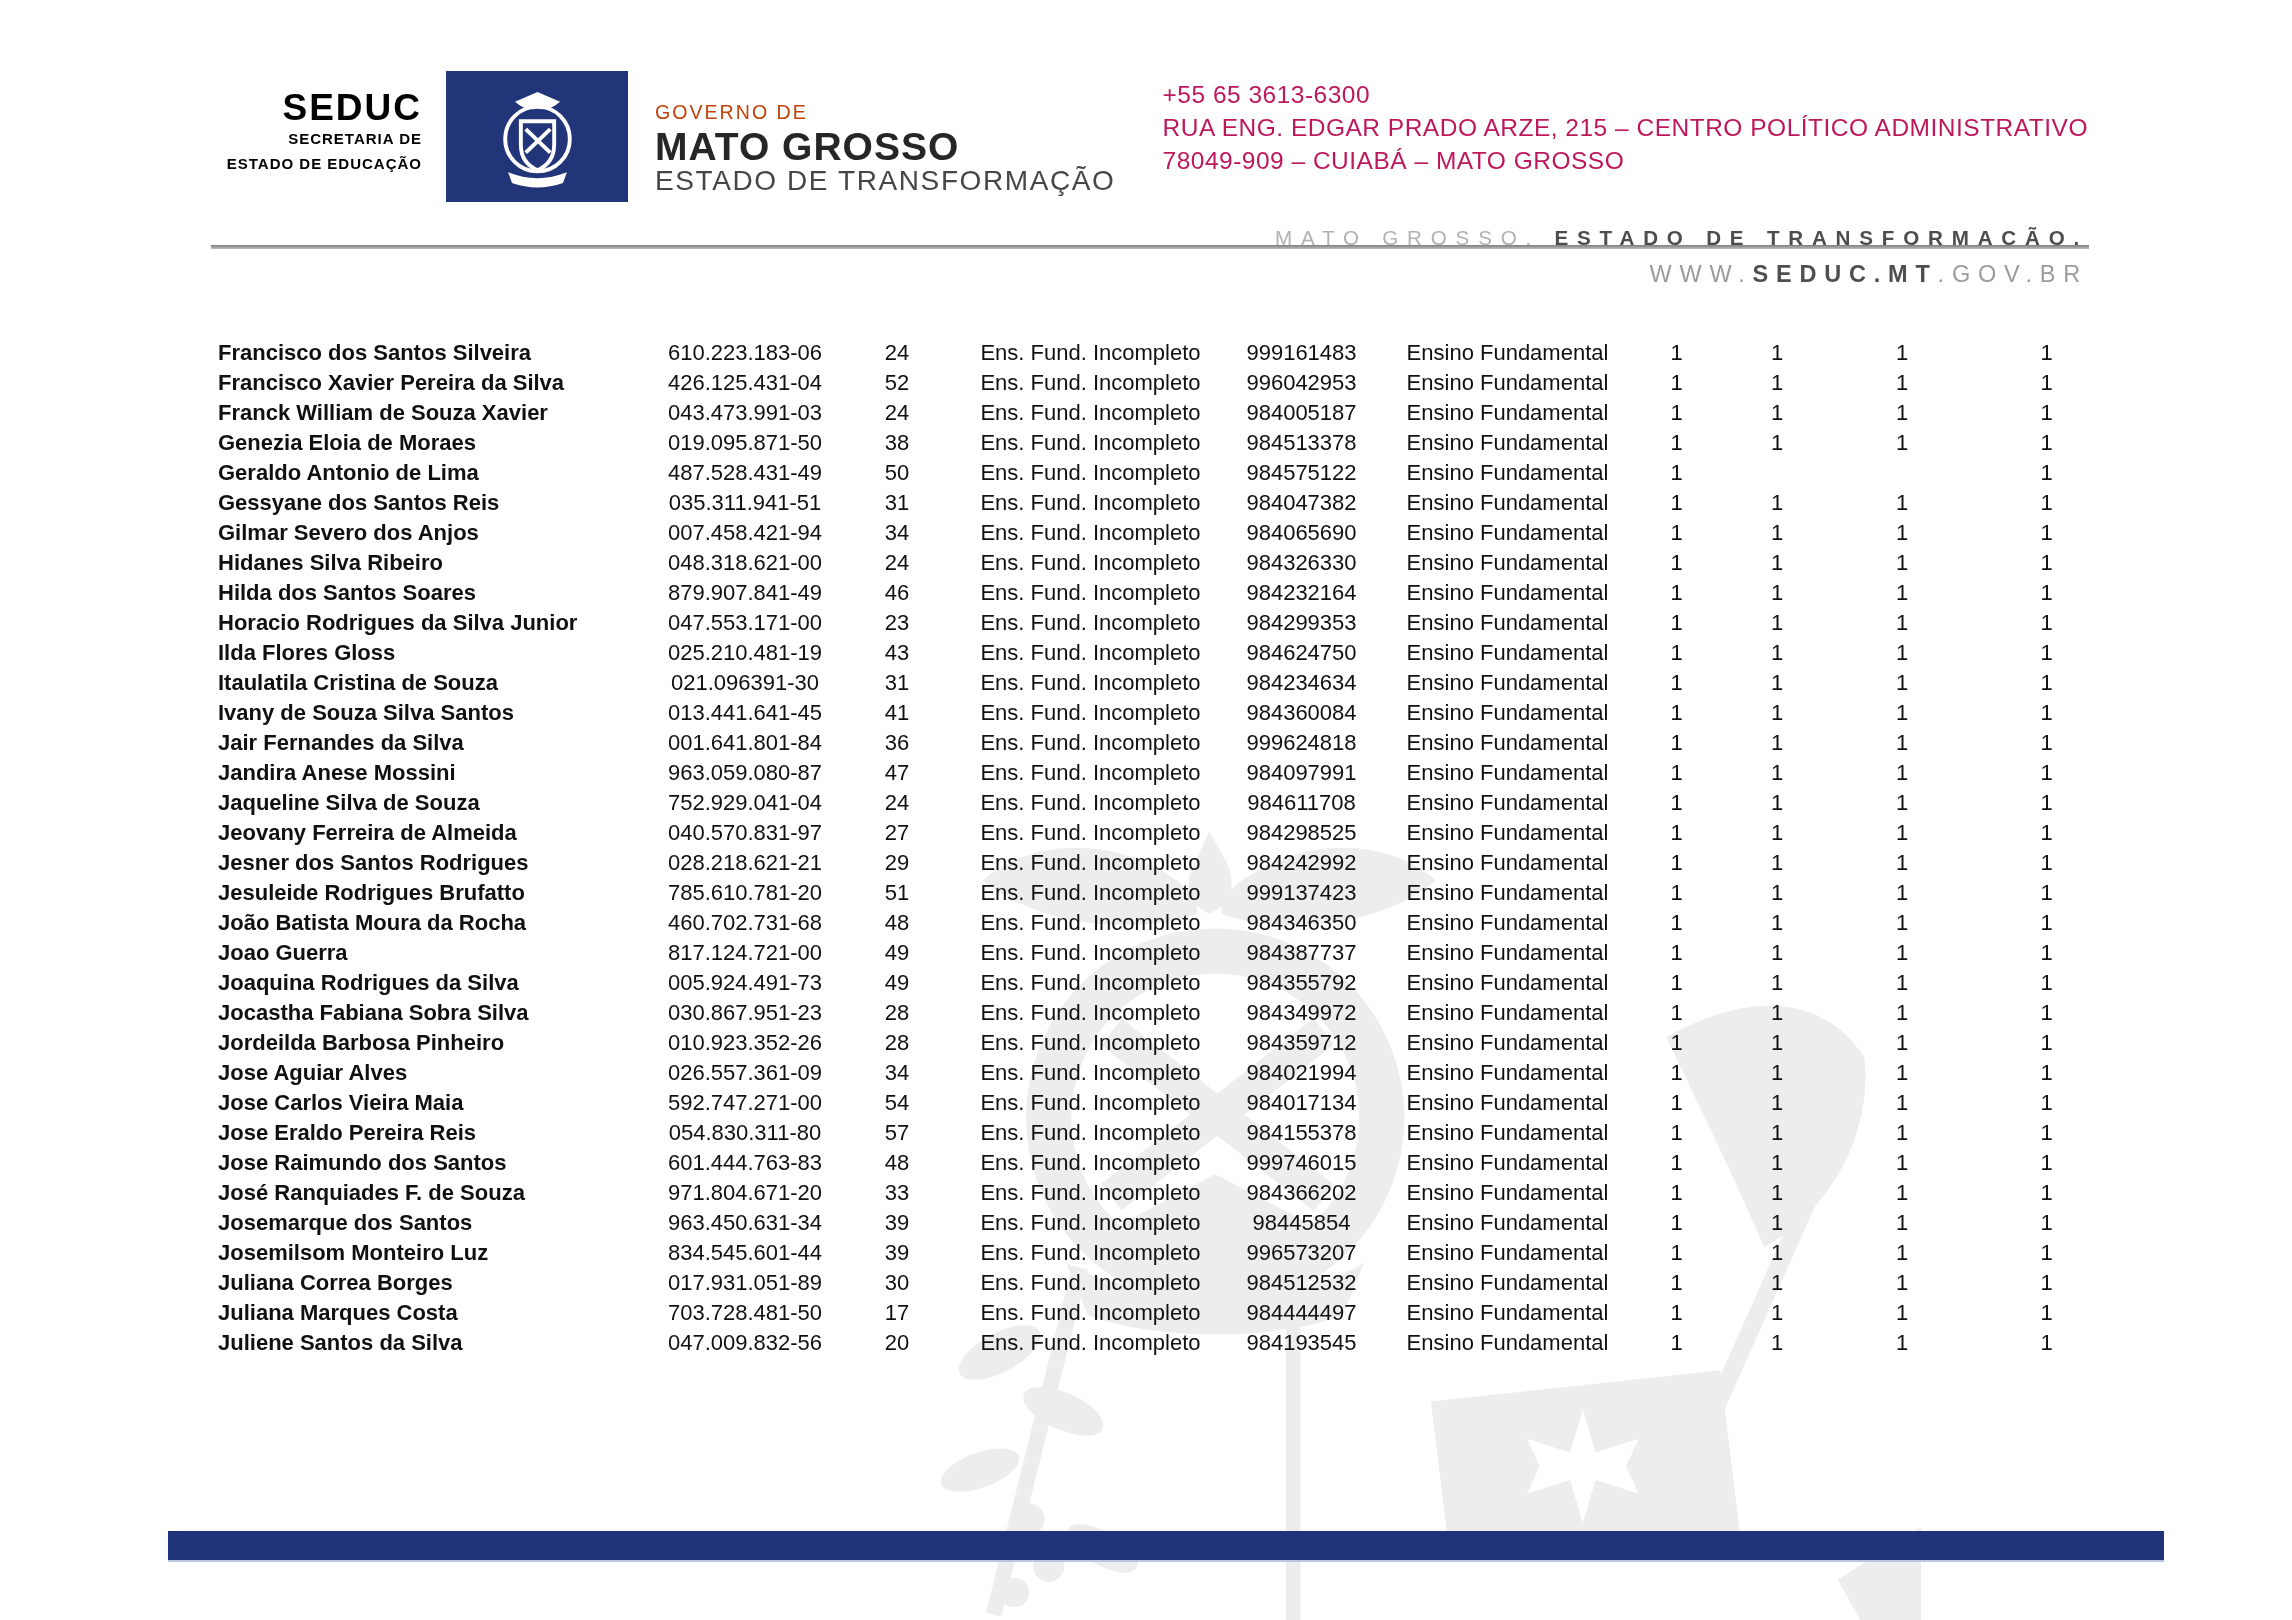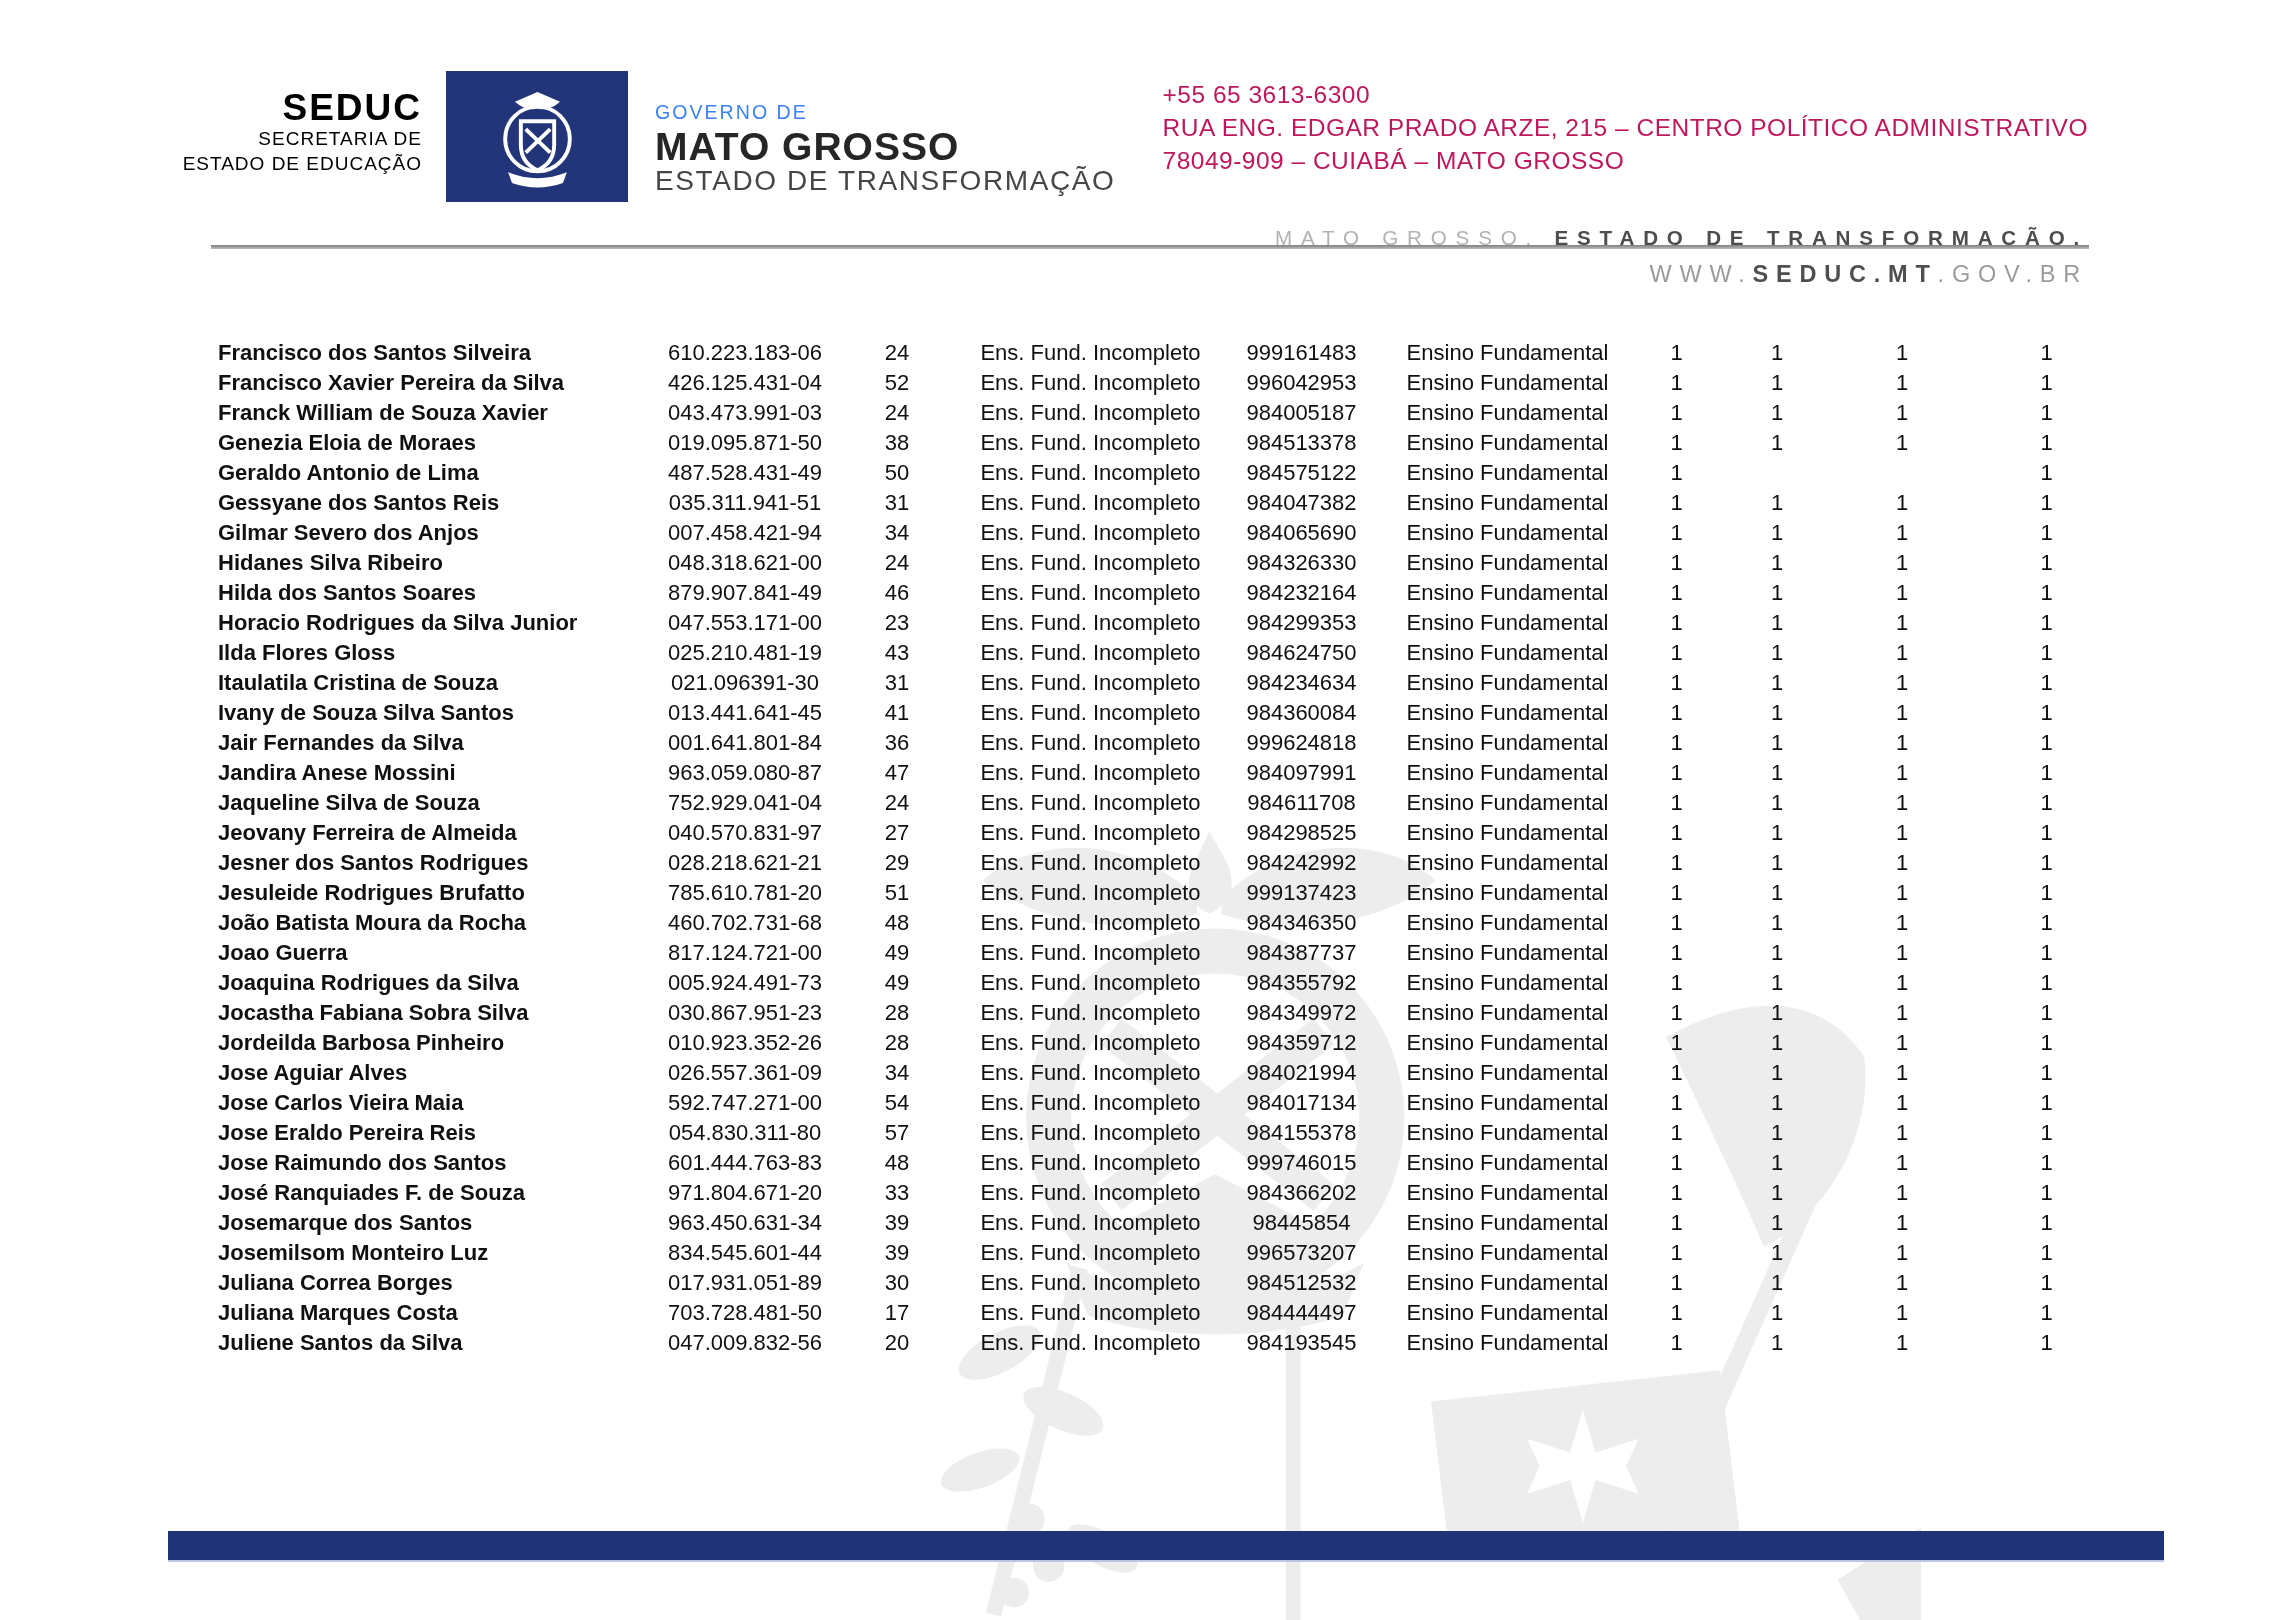--- a/index.html
+++ b/index.html
@@ -4,25 +4,25 @@
 <style>
   html,body{margin:0;padding:0;}
   body{
     width:2293px;height:1620px;position:relative;background:#ffffff;
     font-family:"Liberation Sans",sans-serif;overflow:hidden;
     -webkit-font-smoothing:antialiased;
   }
   
   .seduc-block{position:absolute;top:88px;right:1871px;text-align:right;color:#000000;white-space:nowrap;}
   .seduc-title{font-size:37px;font-weight:700;letter-spacing:2px;line-height:39px;}
-  .seduc-sub{font-size:19px;font-weight:400;letter-spacing:1px;line-height:24.5px;}
+  .seduc-sub{font-size:15px;font-weight:700;letter-spacing:1px;line-height:24.5px;}
   .logo-square{position:absolute;left:446px;top:71px;width:182px;height:131px;background:#233579;
     display:flex;align-items:center;justify-content:center;}
   .governo-block{position:absolute;left:655px;top:101px;white-space:nowrap;}
-  .governo-l1{font-size:19.6px;color:#3b82f6;letter-spacing:2px;line-height:23.5px;}
+  .governo-l1{font-size:19.6px;color:#c2410c;letter-spacing:2px;line-height:23.5px;}
   .governo-l2{font-size:39px;font-weight:800;color:#262626;letter-spacing:1px;line-height:43px;}
   .governo-l3{font-size:28px;color:#464646;letter-spacing:1.6px;line-height:25.5px;}
   .contact-block{position:absolute;top:78px;right:205px;text-align:left;color:#be185d;
     font-size:24.5px;line-height:33px;letter-spacing:0.5px;white-space:nowrap;}
   .tagline{position:absolute;top:218px;right:205px;font-size:20.6px;letter-spacing:8.8px;white-space:nowrap;margin-top:8px;}
   .tagline .lt{color:#b2b2b2;font-weight:400;}
   .tagline .bd{color:#4d4d4d;font-weight:700;}
   .rule{position:absolute;left:211px;width:1878px;top:245px;height:3.9px;
     background:linear-gradient(#7e7e7e,#bdbdbd);}
   .website{position:absolute;top:261px;right:205px;font-size:23.5px;letter-spacing:7.8px;white-space:nowrap;}

